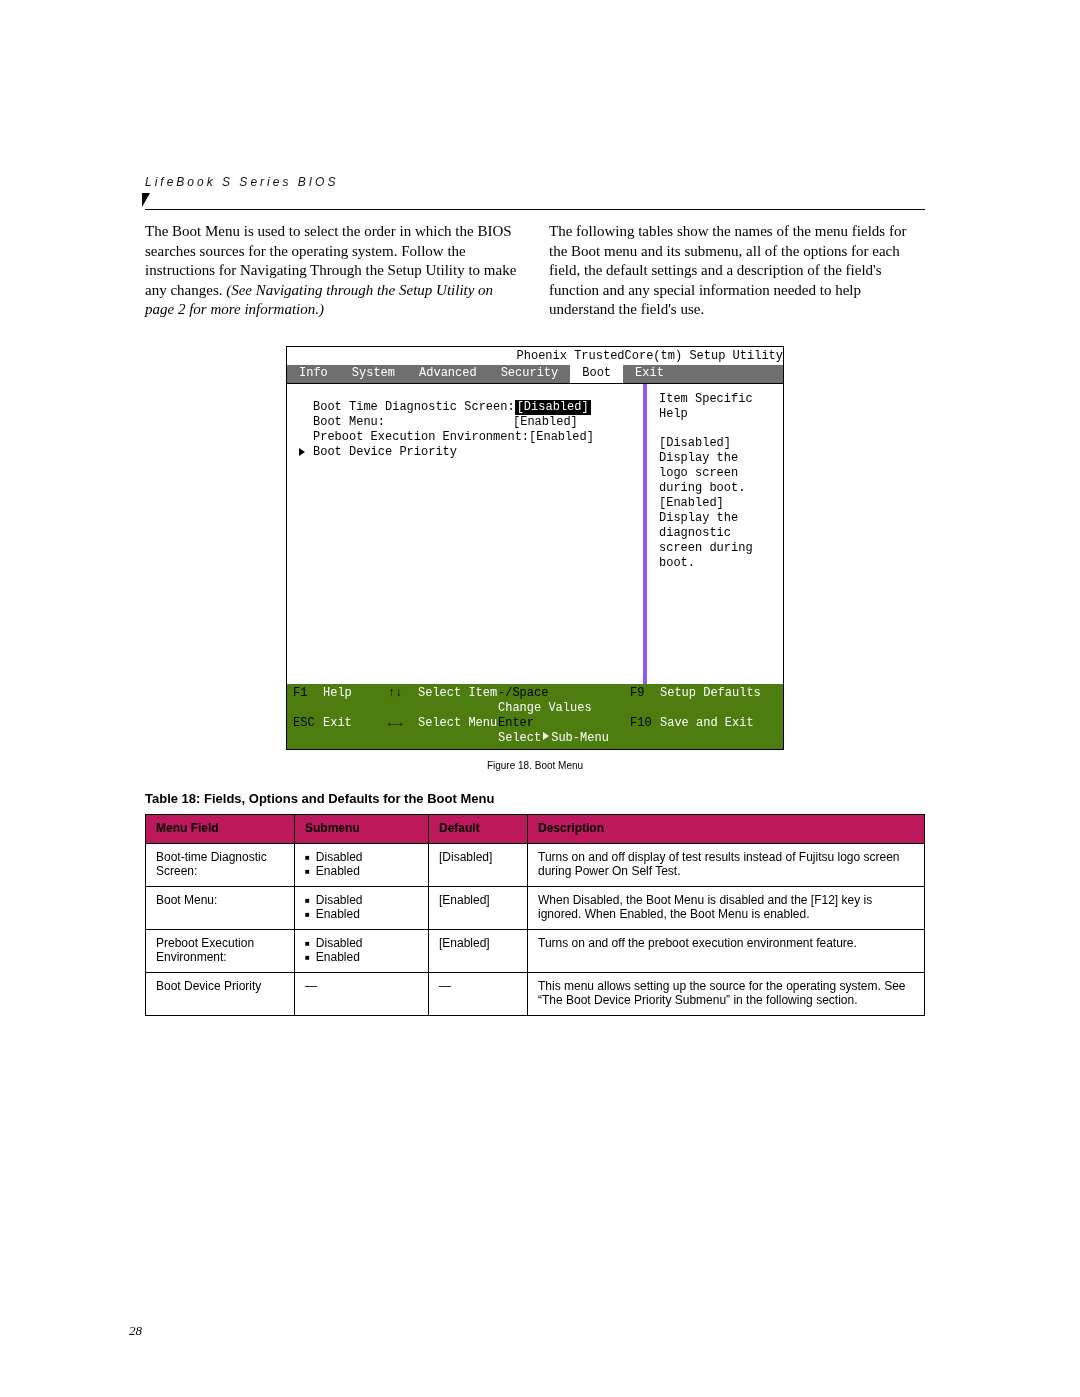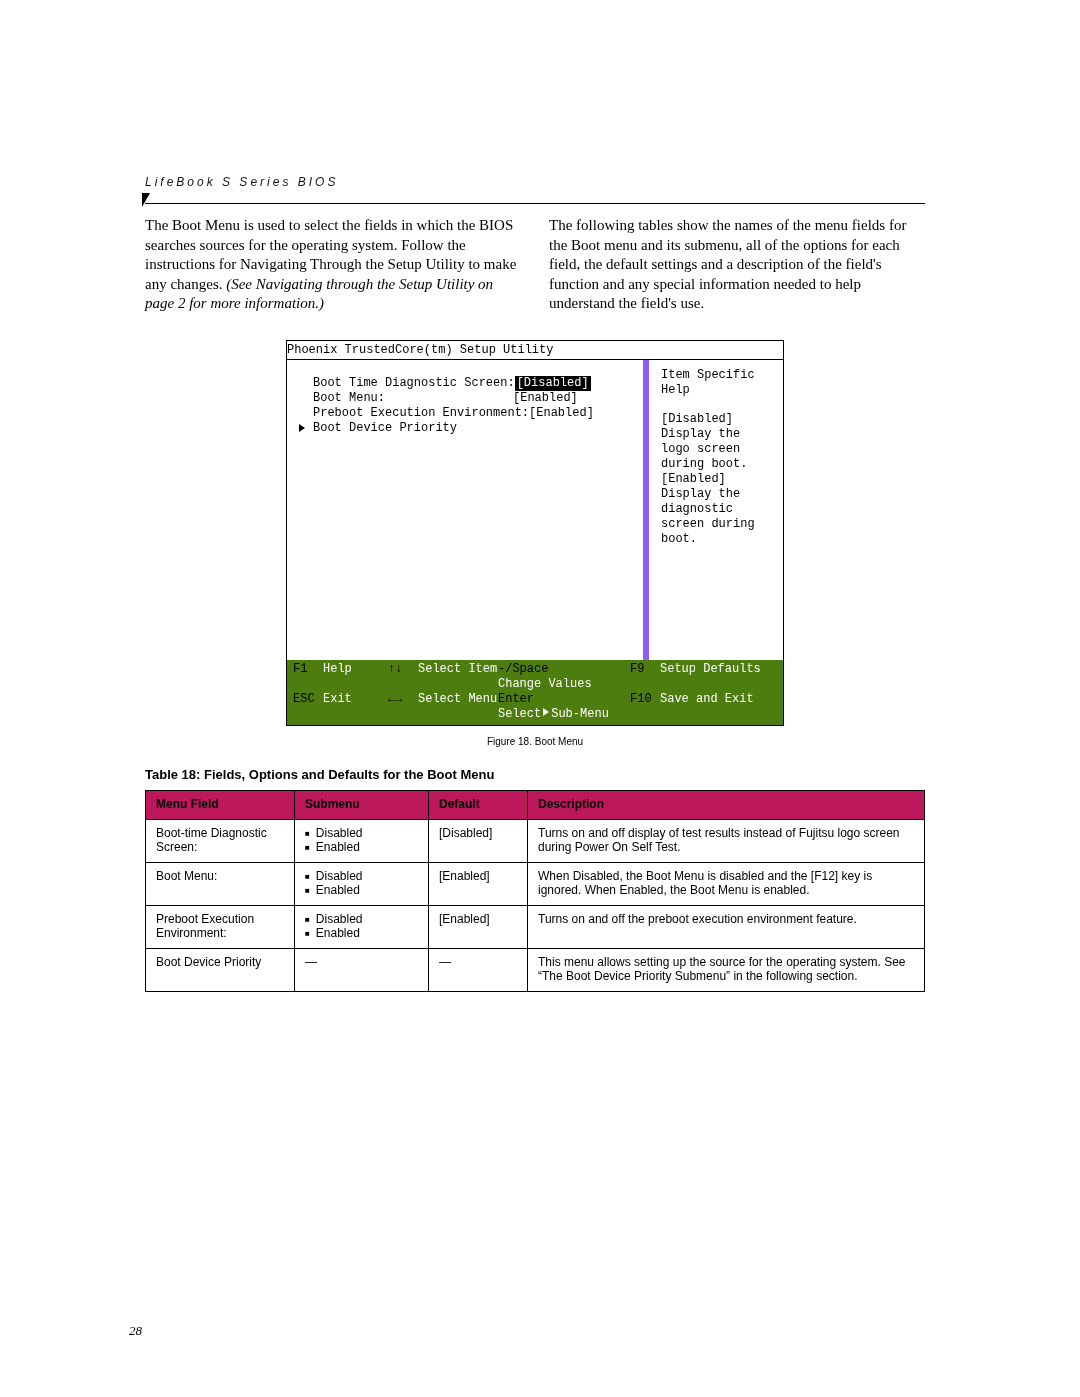--- a/index.html
+++ b/index.html
@@ -17,21 +17,21 @@
     padding: 175px 155px 50px 145px;
     position: relative;
   }
   .running-head {
     font-family: "Helvetica Neue", Arial, sans-serif;
     font-style: italic;
     font-size: 12px;
     letter-spacing: 3px;
     color: #141414;
     border-bottom: 1px solid #000;
-    padding-bottom: 14px;
+    padding-bottom: 20px;
     margin-bottom: 12px;
     position: relative;
   }
   .head-marker {
     position: absolute;
     left: -3px;
     top: 18px;
     width: 0; height: 0;
     border-top: 14px solid #000;
     border-right: 8px solid transparent;
@@ -57,21 +57,21 @@
   .bios {
     width: 496px;
     margin: 26px auto 10px auto;
     font-family: "Courier New", monospace;
     font-size: 12px;
     line-height: 1.25;
     color: #000;
     border: 1px solid #000;
   }
   .bios-title {
-    text-align: left;
+    text-align: right;
     padding: 2px 0 1px 0;
   }
   .bios-tabs {
     display: flex;
     background: #6f6f6f;
     color: #fff;
     font-weight: normal;
   }
   .bios-tab {
     padding: 1px 12px 2px 12px;
@@ -80,21 +80,21 @@
     background: #fff;
     color: #000;
   }
   .bios-split {
     display: flex;
     height: 300px;
     border-top: 1px solid #000;
   }
   .bios-left {
     flex: 0 0 320px;
-    border-right: 6px solid #8b5cf6;
+    border-right: 4px solid #8b5cf6;
     padding: 16px 10px 8px 26px;
     position: relative;
   }
   .bios-right {
     flex: 1;
     padding: 8px 10px 8px 12px;
   }
   .bios-row { display: flex; }
   .bios-row .lab { flex: 0 0 200px; white-space: pre; }
   .bios-row .val { white-space: pre; }
@@ -197,27 +197,35 @@
 <div class="page">
 
   <div class="running-head">
     <span>LifeBook S Series BIOS</span>
     <span class="head-marker"></span>
   </div>
 
 
   <div class="two-col">
     <p>
-      <span>The Boot Menu is used to select the fields in which the BIOS searches sources for the operating system. Follow the instructions for Navigating Through the Setup Utility to make any changes. </span><span class="italic">(See Navigating through the Setup Utility on page 2 for more information.)</span>
+      <span>The Boot Menu is used to select the order in which the BIOS searches sources for the operating system. Follow the instructions for Navigating Through the Setup Utility to make any changes. </span><span class="italic">(See Navigating through the Setup Utility on page 2 for more information.)</span>
     </p>
     <p>The following tables show the names of the menu fields for the Boot menu and its submenu, all of the options for each field, the default settings and a description of the field's function and any special information needed to help understand the field's use.</p>
   </div>
 
   <div class="bios">
     <div class="bios-title">Phoenix TrustedCore(tm) Setup Utility</div>
+    <div class="bios-tabs">
+      <span class="bios-tab">Info</span>
+      <span class="bios-tab">System</span>
+      <span class="bios-tab">Advanced</span>
+      <span class="bios-tab">Security</span>
+      <span class="bios-tab active">Boot</span>
+      <span class="bios-tab">Exit</span>
+    </div>
     <div class="bios-split">
       <div class="bios-left">
         <div class="bios-row">
           <span class="lab">Boot Time Diagnostic Screen:</span>
           <span class="val sel">[Disabled]</span>
         </div>
         <div class="bios-row">
           <span class="lab">Boot Menu:</span>
           <span class="val">[Enabled]</span>
         </div>

